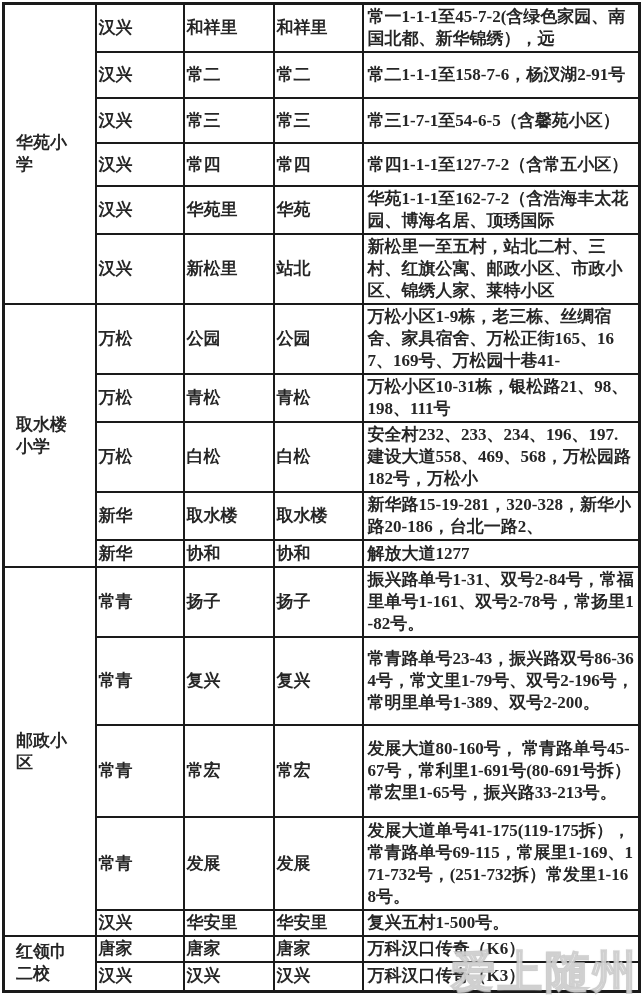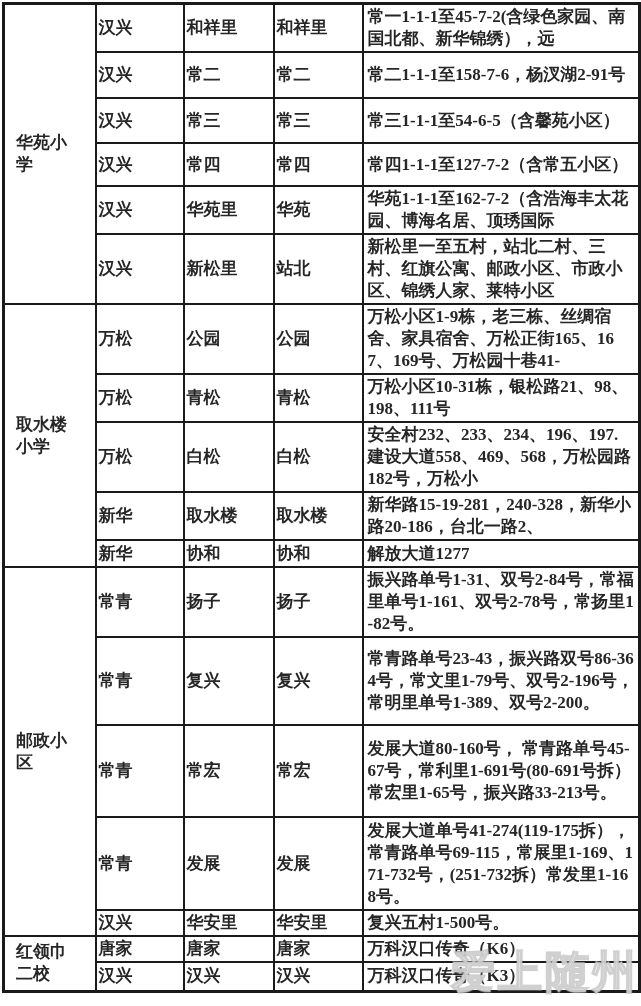--- a/index.html
+++ b/index.html
@@ -77,21 +77,21 @@
         <tr style="height: 46px;">
           <td class="c-center">汉兴</td>
           <td class="c-center">常二</td>
           <td class="c-center">常二</td>
           <td class="c-scope">常二1-1-1至158-7-6，杨汊湖2-91号</td>
         </tr>
         <tr style="height: 45px;">
           <td class="c-center">汉兴</td>
           <td class="c-center">常三</td>
           <td class="c-center">常三</td>
-          <td class="c-scope">常三1-1-1至54-6-5（含馨苑小区）</td>
+          <td class="c-scope">常三1-7-1至54-6-5（含馨苑小区）</td>
         </tr>
         <tr style="height: 43px;">
           <td class="c-center">汉兴</td>
           <td class="c-center">常四</td>
           <td class="c-center">常四</td>
           <td class="c-scope">常四1-1-1至127-7-2（含常五小区）</td>
         </tr>
         <tr style="height: 44px;">
           <td class="c-center">汉兴</td>
           <td class="c-center">华苑里</td>
@@ -120,21 +120,21 @@
         <tr style="height: 68px;">
           <td class="c-center">万松</td>
           <td class="c-center">白松</td>
           <td class="c-center">白松</td>
           <td class="c-scope">安全村232、233、234、196、197.建设大道558、469、568，万松园路182号，万松小</td>
         </tr>
         <tr style="height: 44px;">
           <td class="c-center">新华</td>
           <td class="c-center">取水楼</td>
           <td class="c-center">取水楼</td>
-          <td class="c-scope">新华路15-19-281，240-328，新华小路20-186，台北一路2、</td>
+          <td class="c-scope">新华路15-19-281，320-328，新华小路20-186，台北一路2、</td>
         </tr>
         <tr style="height: 27px;">
           <td class="c-center">新华</td>
           <td class="c-center">协和</td>
           <td class="c-center">协和</td>
           <td class="c-scope">解放大道1277</td>
         </tr>
         <tr style="height: 69px;">
           <td class="c-school" rowspan="5">邮政小区</td>
           <td class="c-center">常青</td>
@@ -151,21 +151,21 @@
         <tr style="height: 92px;">
           <td class="c-center">常青</td>
           <td class="c-center">常宏</td>
           <td class="c-center">常宏</td>
           <td class="c-scope">发展大道80-160号， 常青路单号45-67号，常利里1-691号(80-691号拆）常宏里1-65号，振兴路33-213号。</td>
         </tr>
         <tr style="height: 93px;">
           <td class="c-center">常青</td>
           <td class="c-center">发展</td>
           <td class="c-center">发展</td>
-          <td class="c-scope">发展大道单号41-274(119-175拆），常青路单号69-115，常展里1-169、171-732号，(251-732拆）常发里1-168号。</td>
+          <td class="c-scope">发展大道单号41-175(119-175拆），常青路单号69-115，常展里1-169、171-732号，(251-732拆）常发里1-168号。</td>
         </tr>
         <tr style="height: 23px;">
           <td class="c-center">汉兴</td>
           <td class="c-center">华安里</td>
           <td class="c-center">华安里</td>
           <td class="c-scope">复兴五村1-500号。</td>
         </tr>
         <tr style="height: 19px;">
           <td class="c-school" rowspan="2">红领巾二校</td>
           <td class="c-center">唐家</td>

